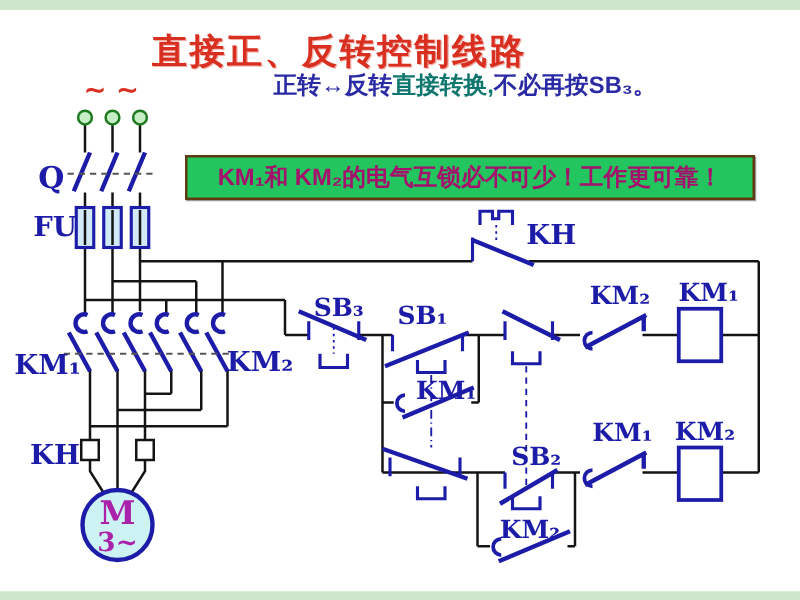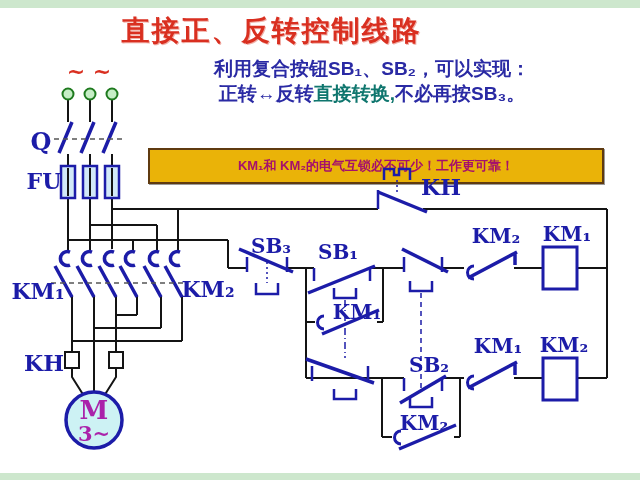--- a/index.html
+++ b/index.html
@@ -1,45 +1,44 @@
 <!DOCTYPE html>
 <html><head>
 <meta charset="utf-8">
 <style>
   html,body{margin:0;padding:0;}
   body{width:640px;height:480px;position:relative;background:#ffffff;overflow:hidden;
        font-family:"Liberation Sans","DejaVu Sans",sans-serif;}
   .strip{position:absolute;left:0;width:640px;height:8px;background:#cde7cd;}
   #strip-top{top:0;}
   #strip-bottom{top:473px;height:7px;}
-  #title{position:absolute;left:0;top:12px;width:543px;text-align:center;
+  #title{position:absolute;left:0;top:22px;width:543px;text-align:center;
          font-size:28px;font-weight:bold;color:#d92f20;letter-spacing:2px;
          text-shadow:1px 1px 0 #f0b0a8;}
   #subtitle{position:absolute;left:172px;top:56px;width:400px;text-align:center;
             font-size:19px;font-weight:bold;line-height:25px;white-space:nowrap;}
   .blue{color:#2a2aa4;}
   .red{color:#0f766e;}
   #banner{position:absolute;left:148px;top:124px;width:452px;height:32px;
-          background:#eab308;border:2px solid #5f3a10;box-shadow:1px 1px 0 #9a9a9a;
+          background:#22c55e;border:2px solid #5f3a10;box-shadow:1px 1px 0 #9a9a9a;
           display:flex;align-items:center;justify-content:center;
-          font-size:13px;font-weight:bold;color:#a5106c;white-space:nowrap;margin-top:24px;}
+          font-size:19px;font-weight:bold;color:#a5106c;white-space:nowrap;}
   svg text{font-family:"DejaVu Serif","Liberation Serif",serif;font-weight:bold;fill:#1c1ca8;}
   svg .magenta{fill:#aa22aa;}
   svg .redtxt{fill:#d92f20;font-family:"DejaVu Sans",sans-serif;}
 </style>
 </head>
 <body>
 
 <div id="strip-top" class="strip"></div>
 <div id="strip-bottom" class="strip"></div>
 
 <div id="title">直接正、反转控制线路</div>
 
 <div id="subtitle">
-  <div class="blue">利用复合按钮SB₁、SB₂，可以实现：</div>
   <div><span class="blue">正转↔反转</span><span class="red">直接转换,</span><span class="blue">不必再按SB₃。</span></div>
 </div>
 
 <div id="banner">KM₁和 KM₂的电气互锁必不可少！工作更可靠！</div>
 
 <svg width="640" height="480" viewBox="0 0 640 480" style="position:absolute;left:0;top:0;">
 
   <g stroke="#141414" stroke-width="2" fill="none">
 
     <path d="M68,100 V122 M90,100 V122 M112,100 V122"></path>

